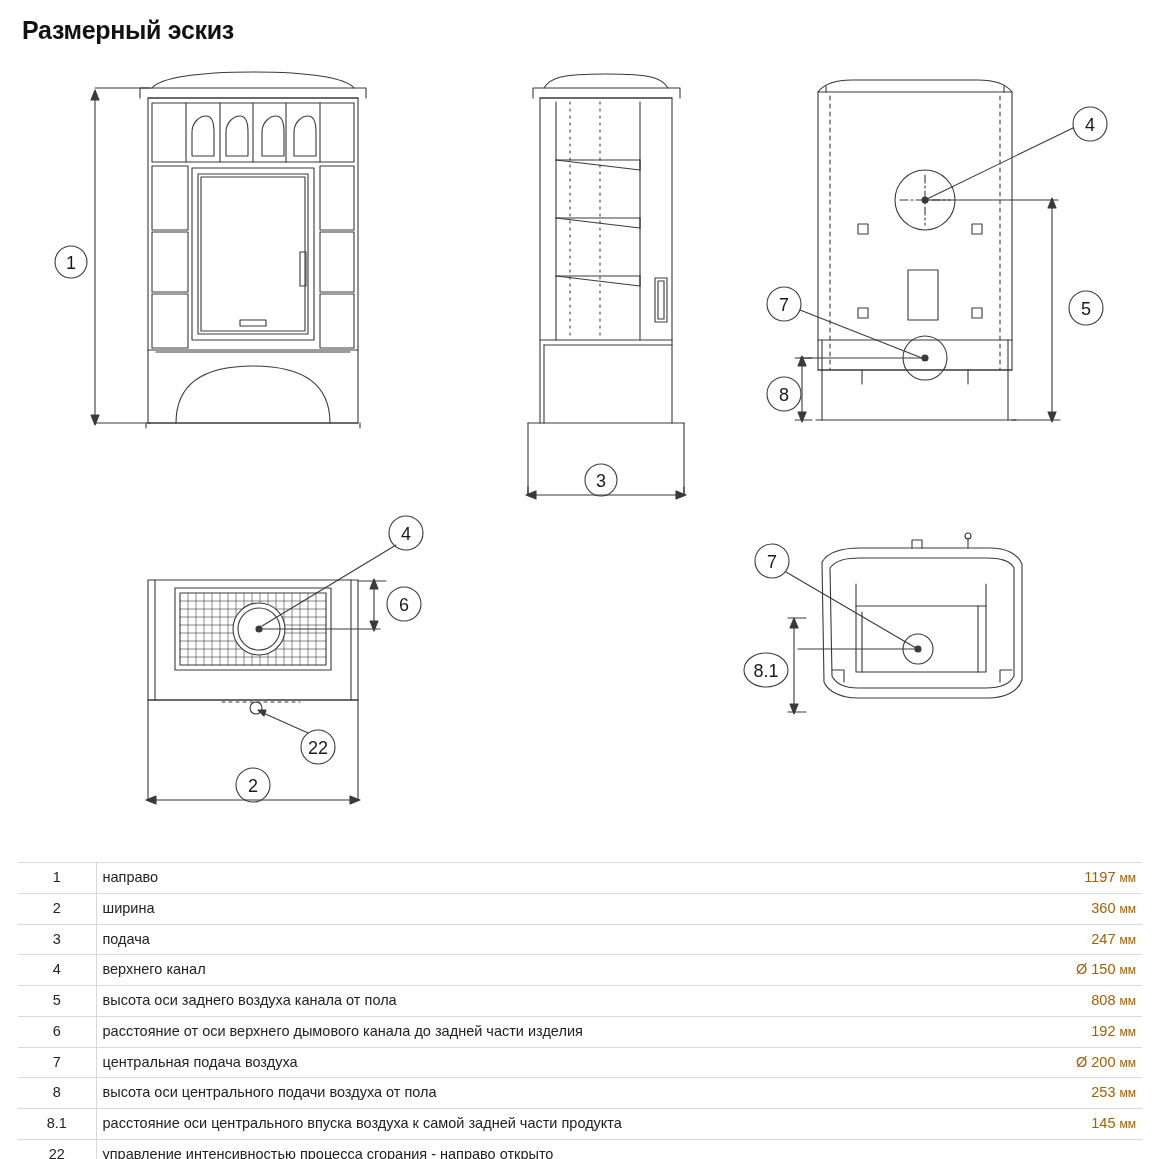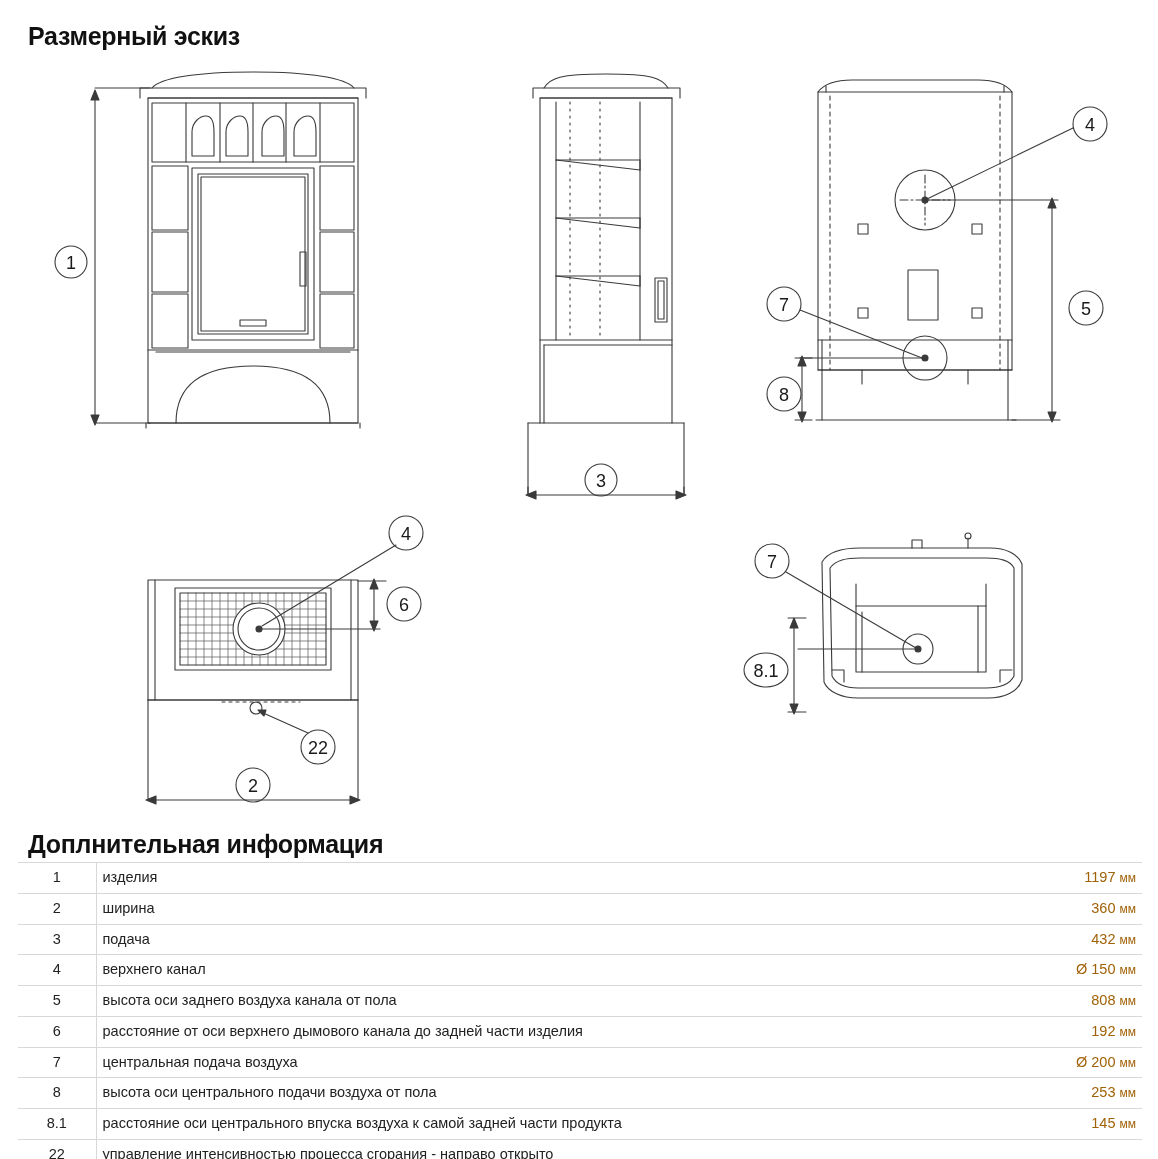--- a/index.html
+++ b/index.html
@@ -9,21 +9,21 @@
     background: #ffffff;
     font-family: "Liberation Sans", sans-serif;
     color: #1a1a1a;
   }
   .page { position: relative; width: 1158px; height: 1159px; overflow: hidden; }
 
   h1.section-title {
     position: absolute;
     font-size: 25px;
     font-weight: bold;
-    margin: 10px;
+    margin: 4px;
     letter-spacing: -0.3px;
     color: #111;
   }
   #title-sketch { left: 18px; top: 12px; }
   #title-info  { left: 18px; top: 820px; }
 
   .drawing-area {
     position: absolute;
     left: 0; top: 40px;
     width: 1158px; height: 780px;
@@ -300,38 +300,37 @@
         <text x="404" y="571">6</text>
         <text x="784" y="271">7</text>
         <text x="772" y="528">7</text>
         <text x="784" y="361">8</text>
         <text x="766" y="637">8.1</text>
         <text x="318" y="714">22</text>
       </g>
     </svg>
   </div>
 
-  <h1 class="section-title" id="title-info">Доплнительная информация</h1>
 
   <table class="info-table">
     <tbody>
       <tr>
         <td class="col-idx">1</td>
-        <td class="col-desc">изделия</td>
+        <td class="col-desc">направо</td>
         <td class="col-val"><span>1197</span> <span class="unit">мм</span></td>
       </tr>
       <tr>
         <td class="col-idx">2</td>
         <td class="col-desc">ширина</td>
         <td class="col-val"><span>360</span> <span class="unit">мм</span></td>
       </tr>
       <tr>
         <td class="col-idx">3</td>
         <td class="col-desc">подача</td>
-        <td class="col-val"><span>432</span> <span class="unit">мм</span></td>
+        <td class="col-val"><span>247</span> <span class="unit">мм</span></td>
       </tr>
       <tr>
         <td class="col-idx">4</td>
         <td class="col-desc">верхнего канал</td>
         <td class="col-val"><span>Ø 150</span> <span class="unit">мм</span></td>
       </tr>
       <tr>
         <td class="col-idx">5</td>
         <td class="col-desc">высота оси заднего воздуха канала от пола</td>
         <td class="col-val"><span>808</span> <span class="unit">мм</span></td>

